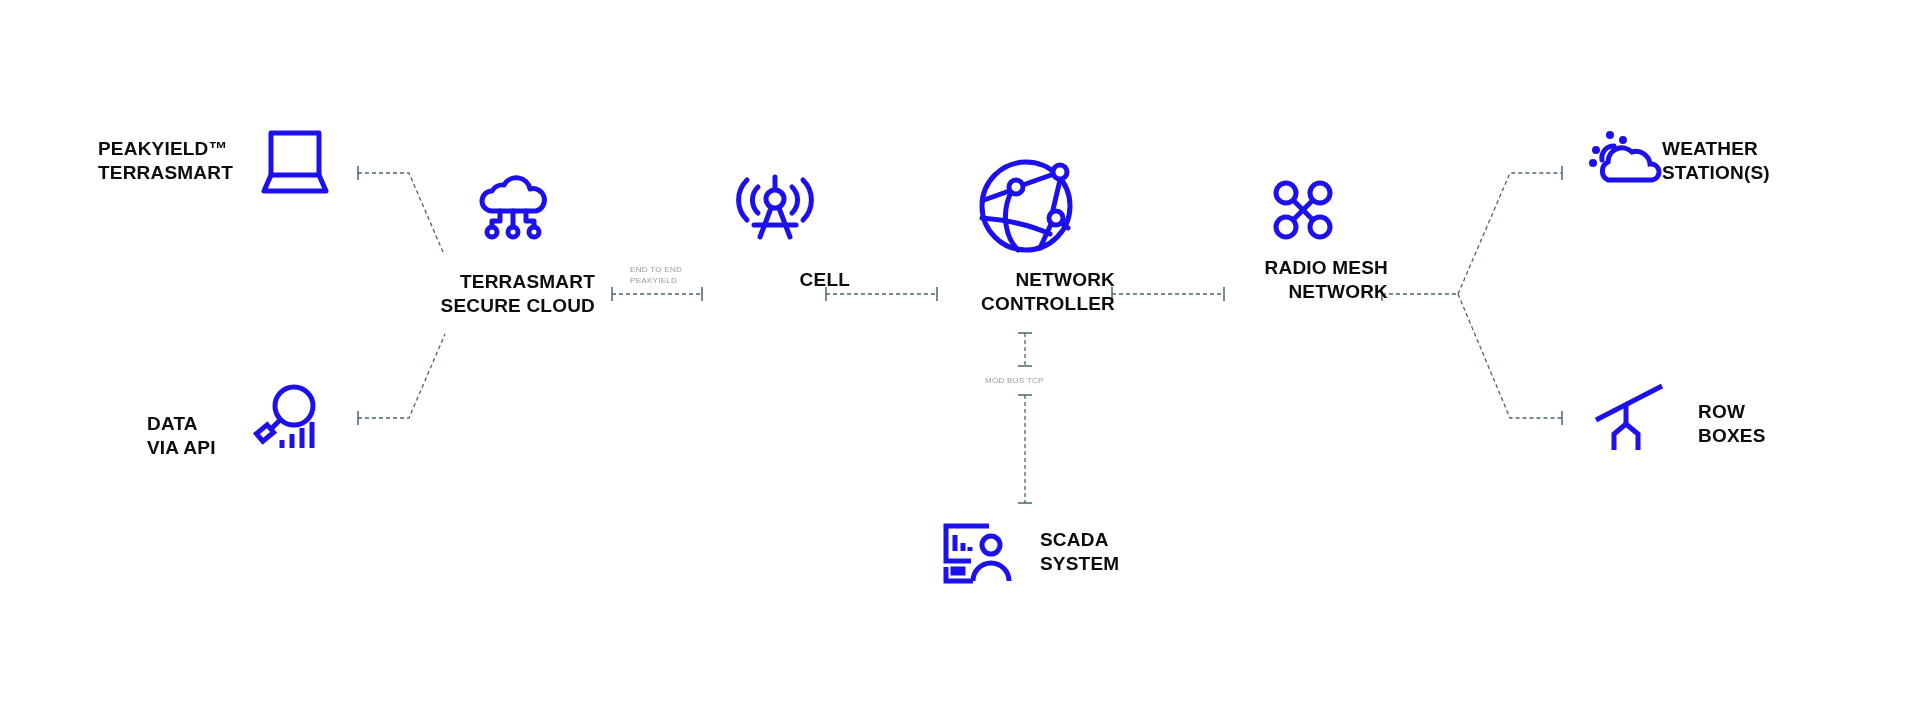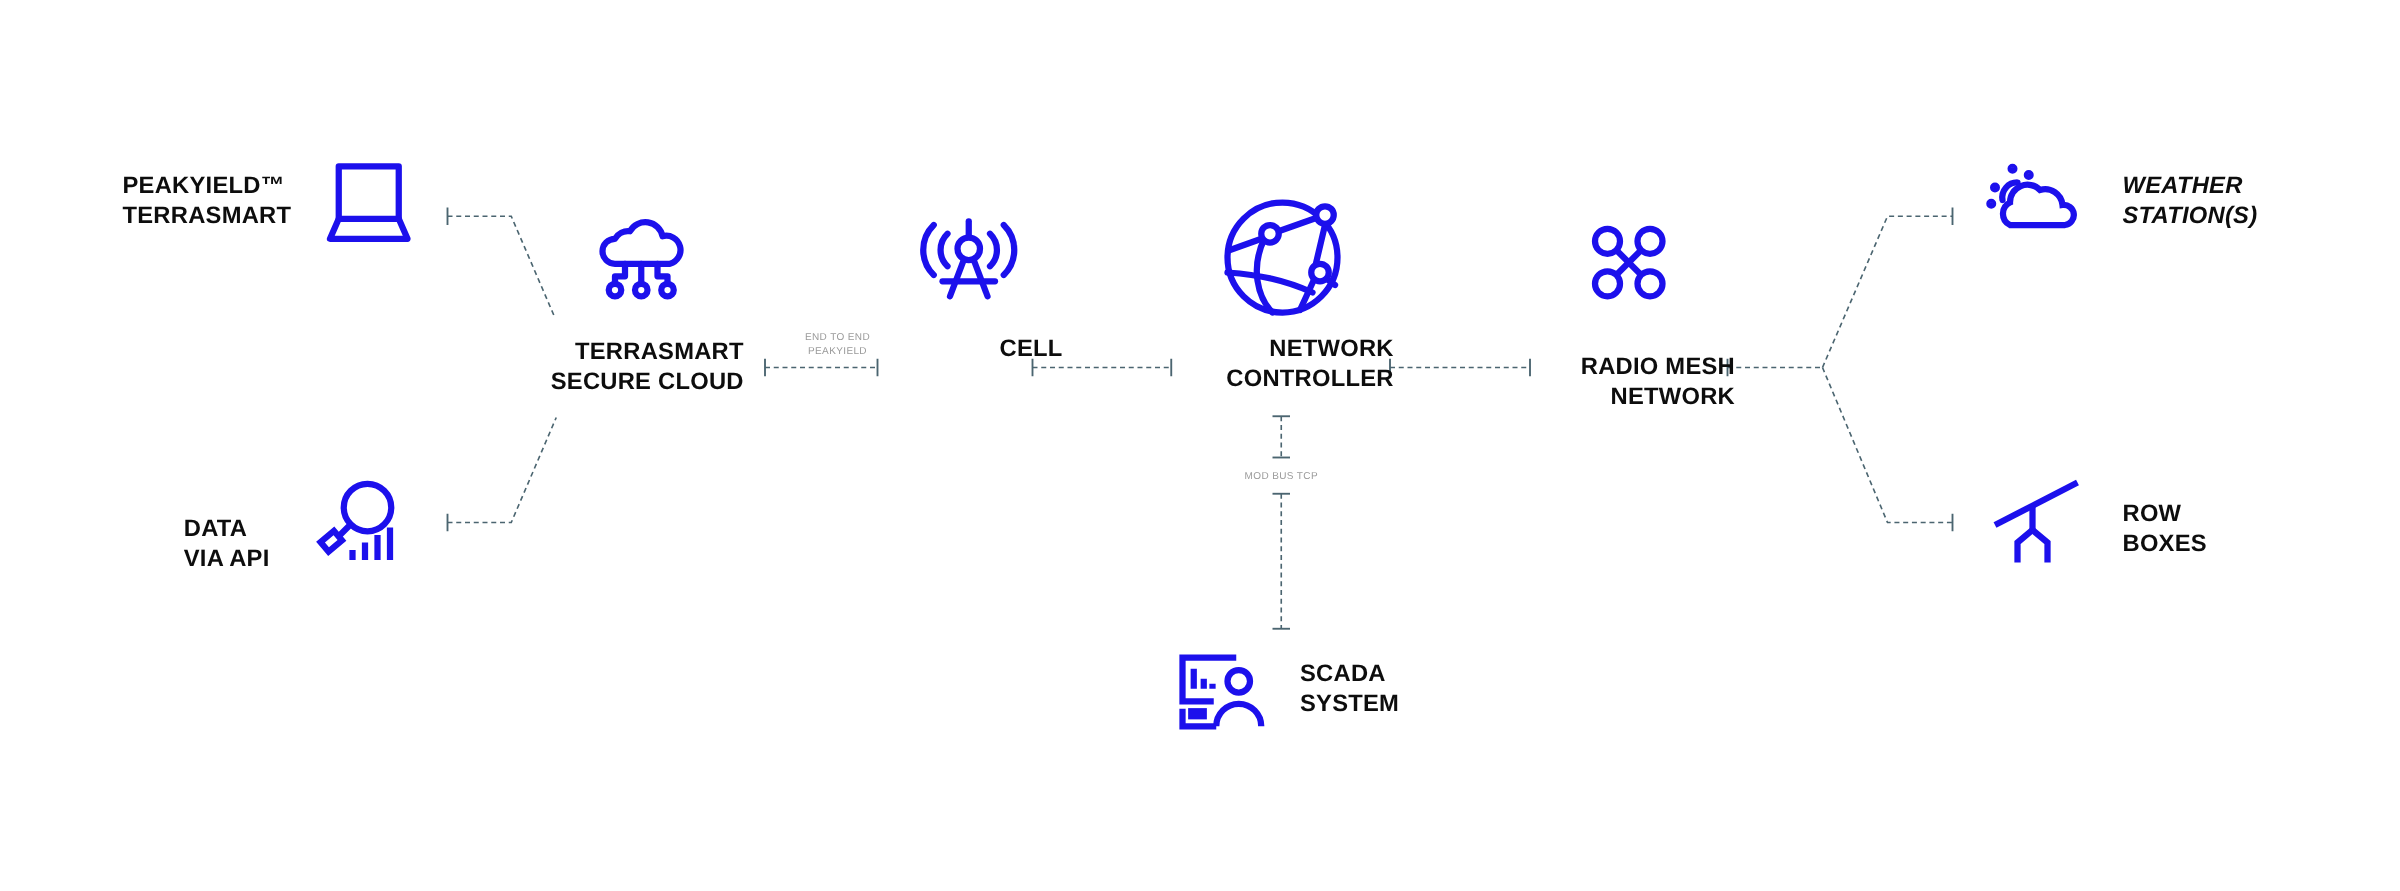--- a/index.html
+++ b/index.html
@@ -1,20 +1,20 @@
 <!DOCTYPE html>
 <html><head>
   <meta charset="utf-8">
   <style>
     html, body { margin: 0; padding: 0; background: #ffffff; }
     body { width: 1920px; height: 713px; position: relative; overflow: hidden; font-family: "Liberation Sans", "DejaVu Sans", sans-serif; }
     .label { position: absolute; font-weight: 700; color: #0d0d0d; font-size: 19px; line-height: 24px; letter-spacing: 0.2px; }
     .label span { display: block; white-space: nowrap; }
     .center { text-align: right; }
-    .small { position: absolute; font-size: 8px; line-height: 11px; color: #9a9a9a; text-align: center; letter-spacing: 0.3px; white-space: nowrap; }
+    .small { position: absolute; font-size: 8px; line-height: 11px; color: #9a9a9a; text-align: left; letter-spacing: 0.3px; white-space: nowrap; }
     .icon { position: absolute; }
     .icon svg { display: block; overflow: visible; }
     #connectors { position: absolute; left: 0; top: 0; }
   </style>
 </head>
 <body>
 
 <svg id="connectors" width="1920" height="713" viewBox="0 0 1920 713">
   <g stroke="#4b6570" stroke-width="1.3" fill="none" stroke-dasharray="4 3">
     <polyline points="358,173 409,173 443,252"></polyline>
@@ -138,36 +138,36 @@
 <div class="icon" style="left:1272px; top:179px;">
   <svg width="62" height="62" viewBox="0 0 62 62" fill="none" stroke="#1c10ec" stroke-width="5">
     <circle cx="14" cy="14" r="10"></circle>
     <circle cx="48" cy="14" r="10"></circle>
     <circle cx="14" cy="48" r="10"></circle>
     <circle cx="48" cy="48" r="10"></circle>
     <line x1="21" y1="21" x2="41" y2="41"></line>
     <line x1="41" y1="21" x2="21" y2="41"></line>
   </svg>
 </div>
-<div class="label center" style="left:1218px; top:282px; width:170px;">
+<div class="label center" style="left:1218px; top:256px; width:170px;">
   <span>RADIO MESH</span>
   <span>NETWORK</span>
 </div>
 
 <div class="icon" style="left:1588px; top:130px;">
   <svg width="76" height="56" viewBox="0 0 76 56" fill="none" stroke="#1c10ec" stroke-width="5" stroke-linecap="round">
     <path d="M14 30 A12 12 0 0 1 26 16"></path>
     <path d="M20 50 A10 10 0 0 1 20 32 A14 14 0 0 1 44 22 A14 14 0 0 1 62 34 A8 8 0 0 1 64 50 Z"></path>
     <circle cx="8" cy="20" r="1.5" fill="#1c10ec"></circle>
     <circle cx="22" cy="5" r="1.5" fill="#1c10ec"></circle>
     <circle cx="35" cy="10" r="1.5" fill="#1c10ec"></circle>
     <circle cx="5" cy="33" r="1.5" fill="#1c10ec"></circle>
   </svg>
 </div>
-<div class="label" style="left:1698px; top:137px;font-style:italic;">
+<div class="label" style="left:1662px; top:137px;">
   <span>WEATHER</span>
   <span>STATION(S)</span>
 </div>
 
 <div class="icon" style="left:1594px; top:380px;">
   <svg width="72" height="70" viewBox="0 0 72 70" fill="none" stroke="#1c10ec" stroke-width="5">
     <line x1="2" y1="40" x2="68" y2="6"></line>
     <line x1="32" y1="24" x2="32" y2="44"></line>
     <path d="M32 44 L20 54 L20 70"></path>
     <path d="M32 44 L44 54 L44 70"></path>

